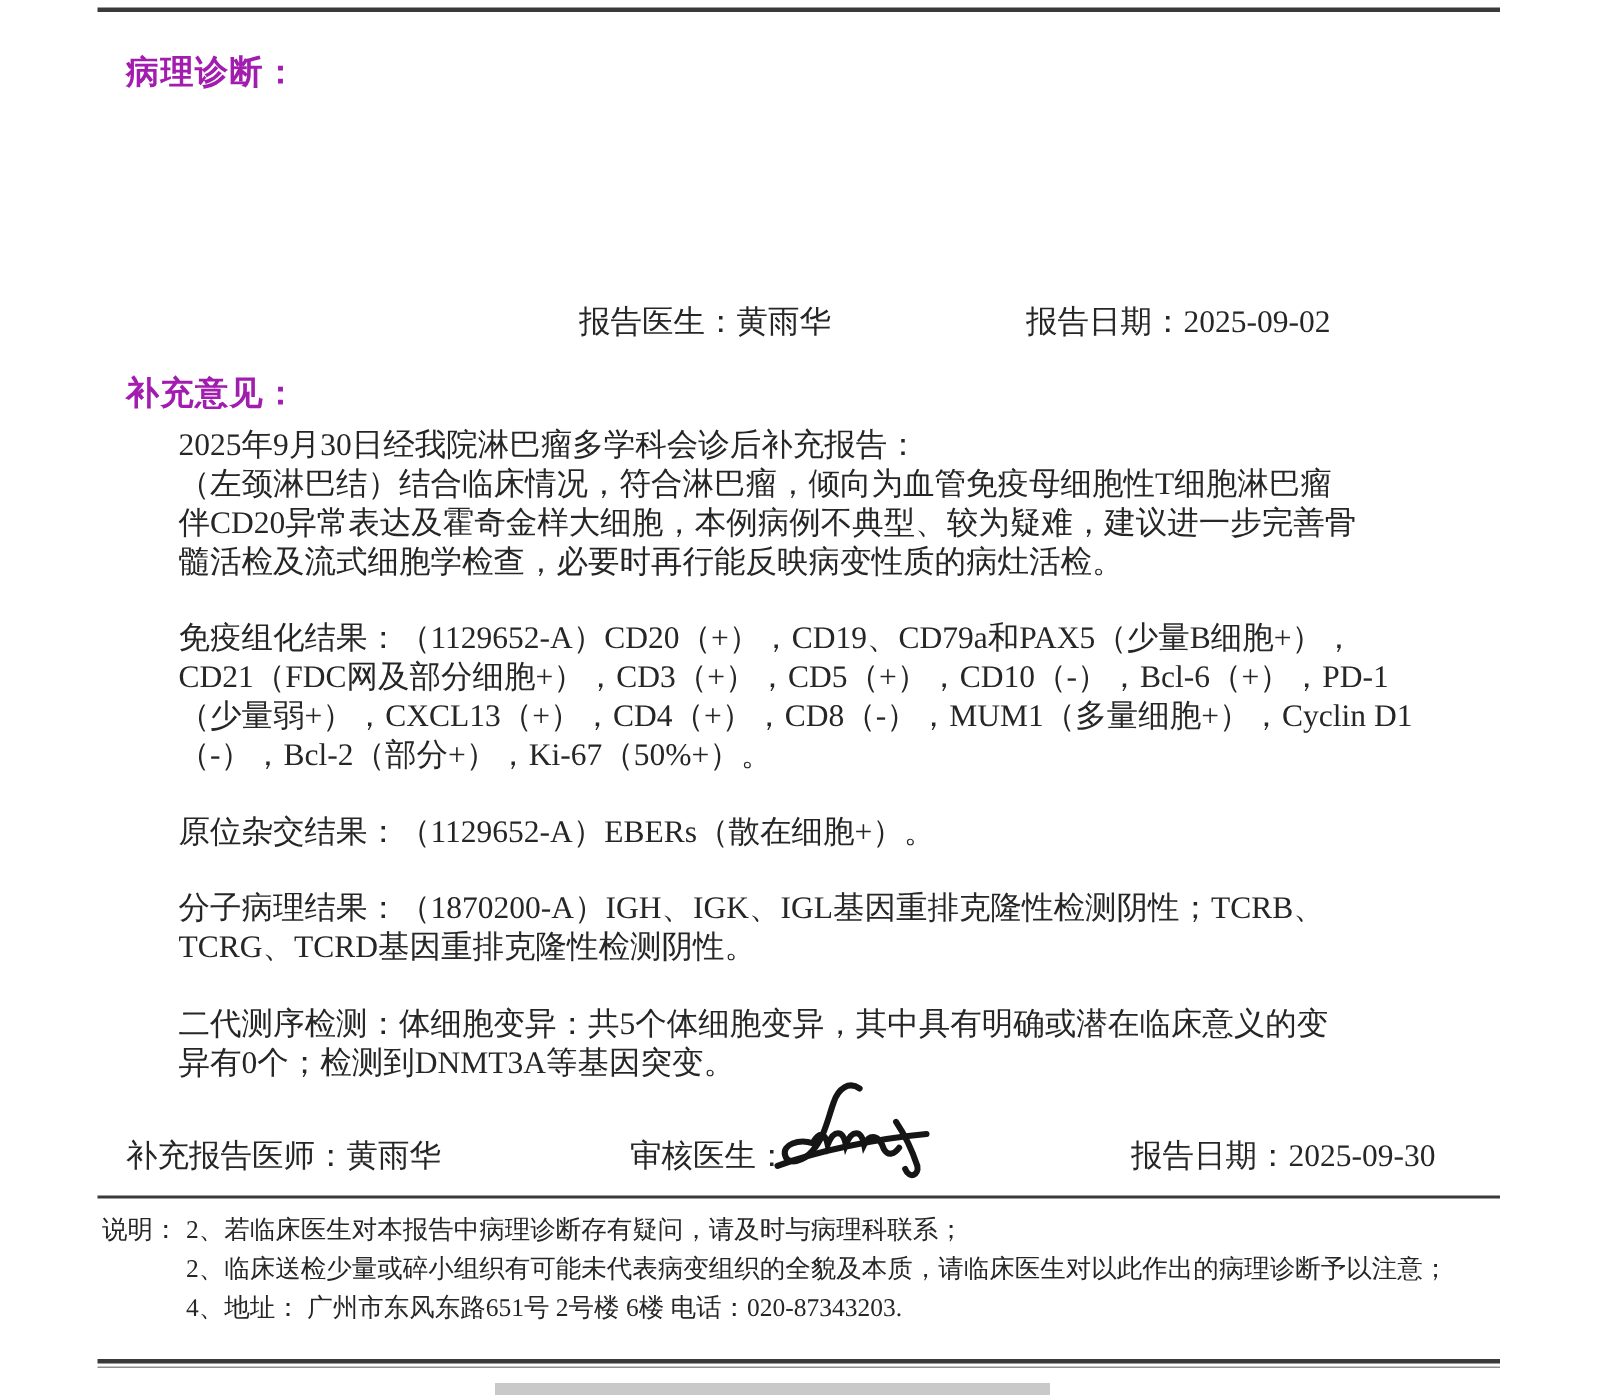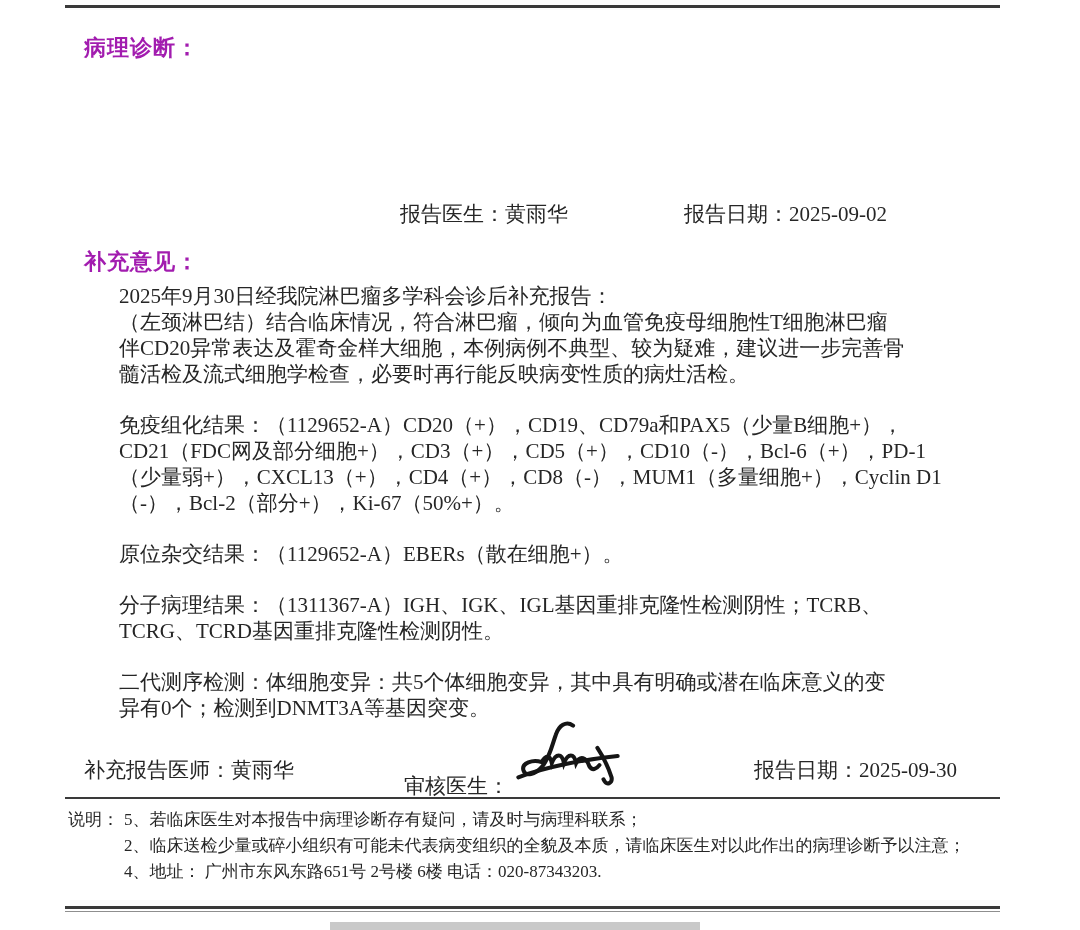--- a/index.html
+++ b/index.html
@@ -34,24 +34,24 @@
   .supplement-body{position:absolute;left:119px;top:283px;width:835px;}
   .supplement-body .block{
     font-size:21px;line-height:26px;
     white-space:pre-wrap;word-break:break-all;
     margin:0 0 25px 0;
   }
   .sign-row{position:absolute;width:100%;font-size:21px;white-space:nowrap;}
   .first-sign{top:200px;}
   .final-sign{top:756px;}
   .sign-item{position:absolute;white-space:nowrap;}
-  .fs-doctor{left:400px;}
+  .fs-doctor{left:386px;}
   .fs-date{left:684px;}
   .sf-doctor{left:84px;}
-  .sf-reviewer{left:404px;margin-top:16px;}
+  .sf-reviewer{left:420px;}
   .sf-date{left:754px;}
   .signature-wrap{position:absolute;left:492px;top:718px;width:152px;height:74px;}
   .signature-wrap svg{width:100%;height:100%;}
   .notes{
     position:absolute;left:68px;top:807px;width:960px;
     font-size:17px;line-height:26px;
     display:flex;align-items:flex-start;
   }
   .notes-label{flex:0 0 56px;white-space:nowrap;}
   .notes-items{flex:1;}
@@ -76,21 +76,21 @@
   <div class="supplement-body">
     <div class="block">2025年9月30日经我院淋巴瘤多学科会诊后补充报告：
 （左颈淋巴结）结合临床情况，符合淋巴瘤，倾向为血管免疫母细胞性T细胞淋巴瘤
 伴CD20异常表达及霍奇金样大细胞，本例病例不典型、较为疑难，建议进一步完善骨
 髓活检及流式细胞学检查，必要时再行能反映病变性质的病灶活检。</div>
     <div class="block">免疫组化结果：（1129652-A）CD20（+），CD19、CD79a和PAX5（少量B细胞+），
 CD21（FDC网及部分细胞+），CD3（+），CD5（+），CD10（-），Bcl-6（+），PD-1
 （少量弱+），CXCL13（+），CD4（+），CD8（-），MUM1（多量细胞+），Cyclin D1
 （-），Bcl-2（部分+），Ki-67（50%+）。</div>
     <div class="block">原位杂交结果：（1129652-A）EBERs（散在细胞+）。</div>
-    <div class="block">分子病理结果：（1311367-A）IGH、IGK、IGL基因重排克隆性检测阴性；TCRB、
+    <div class="block">分子病理结果：（1870200-A）IGH、IGK、IGL基因重排克隆性检测阴性；TCRB、
 TCRG、TCRD基因重排克隆性检测阴性。</div>
     <div class="block">二代测序检测：体细胞变异：共5个体细胞变异，其中具有明确或潜在临床意义的变
 异有0个；检测到DNMT3A等基因突变。</div>
   </div>
 
   <div class="sign-row final-sign">
     <span class="sign-item sf-doctor"><span>补充报告医师：</span><span>黄雨华</span></span>
     <span class="sign-item sf-reviewer">审核医生：</span>
     <span class="sign-item sf-date"><span>报告日期：</span><span>2025-09-30</span></span>
   </div>
@@ -101,21 +101,21 @@
       <path d="M26,58 C52,48 92,40 124,37" stroke="#151515" stroke-width="4" stroke-linecap="round"></path>
       <path d="M104,29 C110,38 115,49 118,58 C119,64 113,67 110,60" stroke="#151515" stroke-width="4" stroke-linecap="round"></path>
     </svg>
   </div>
 
   <div class="rule rule-mid"></div>
 
   <div class="notes">
     <div class="notes-label">说明：</div>
     <div class="notes-items">
-      <div class="note-item">5、若临床医生对本报告中病理诊断存有疑问，请及时与病理科联系；</div>
+      <div class="note-item">2、若临床医生对本报告中病理诊断存有疑问，请及时与病理科联系；</div>
       <div class="note-item">2、临床送检少量或碎小组织有可能未代表病变组织的全貌及本质，请临床医生对以此作出的病理诊断予以注意；</div>
       <div class="note-item">4、地址： 广州市东风东路651号 2号楼 6楼 电话：020-87343203.</div>
     </div>
   </div>
 
   <div class="rule rule-bottom"></div>
   <div class="rule rule-bottom2"></div>
   <div class="scan-shadow"></div>
 
 </div>

